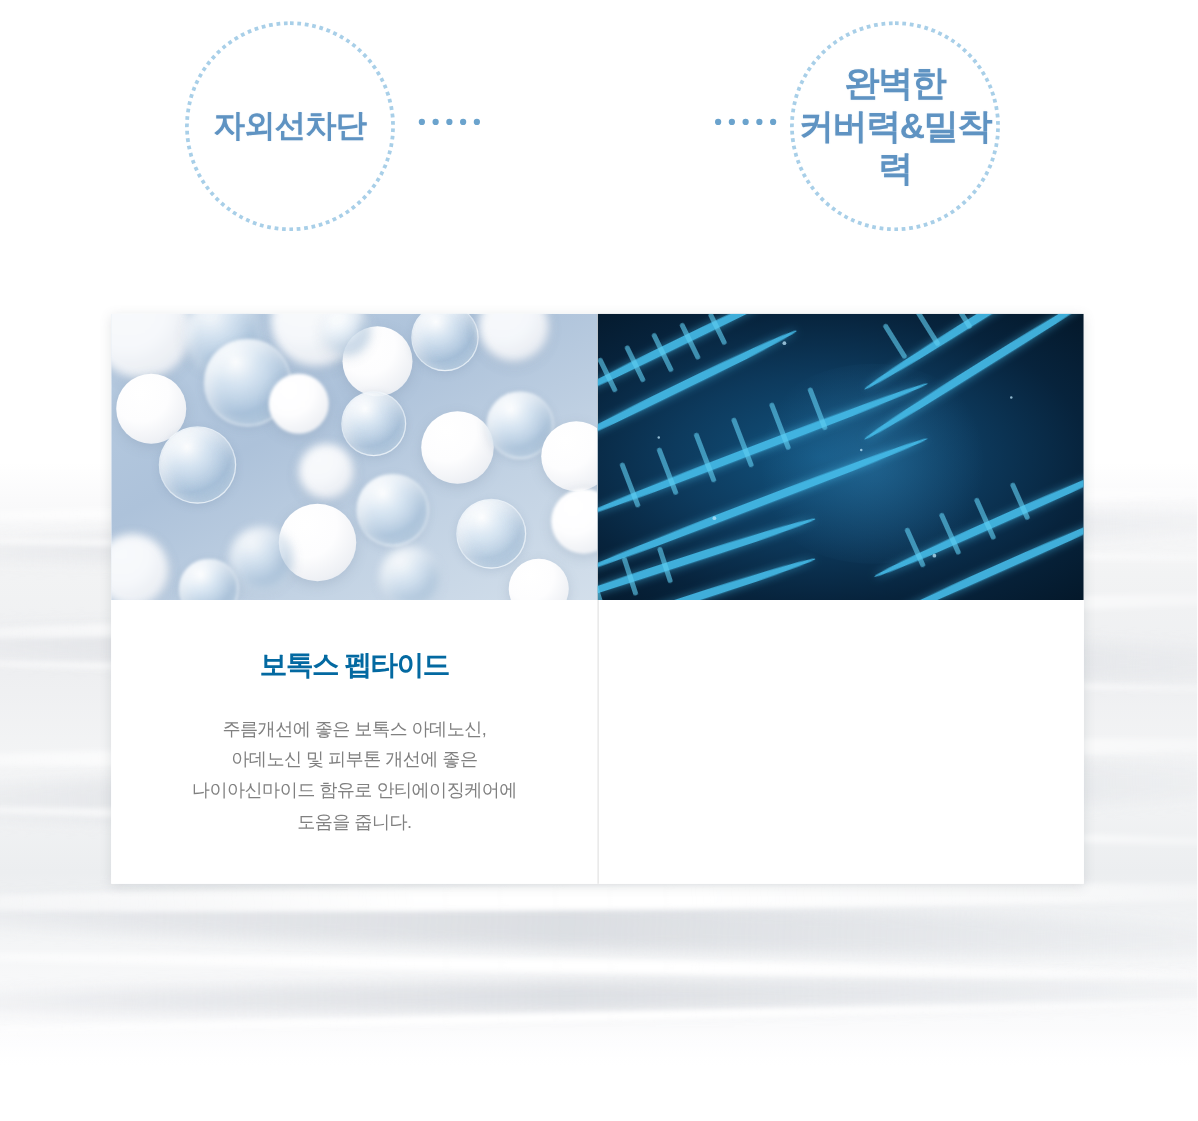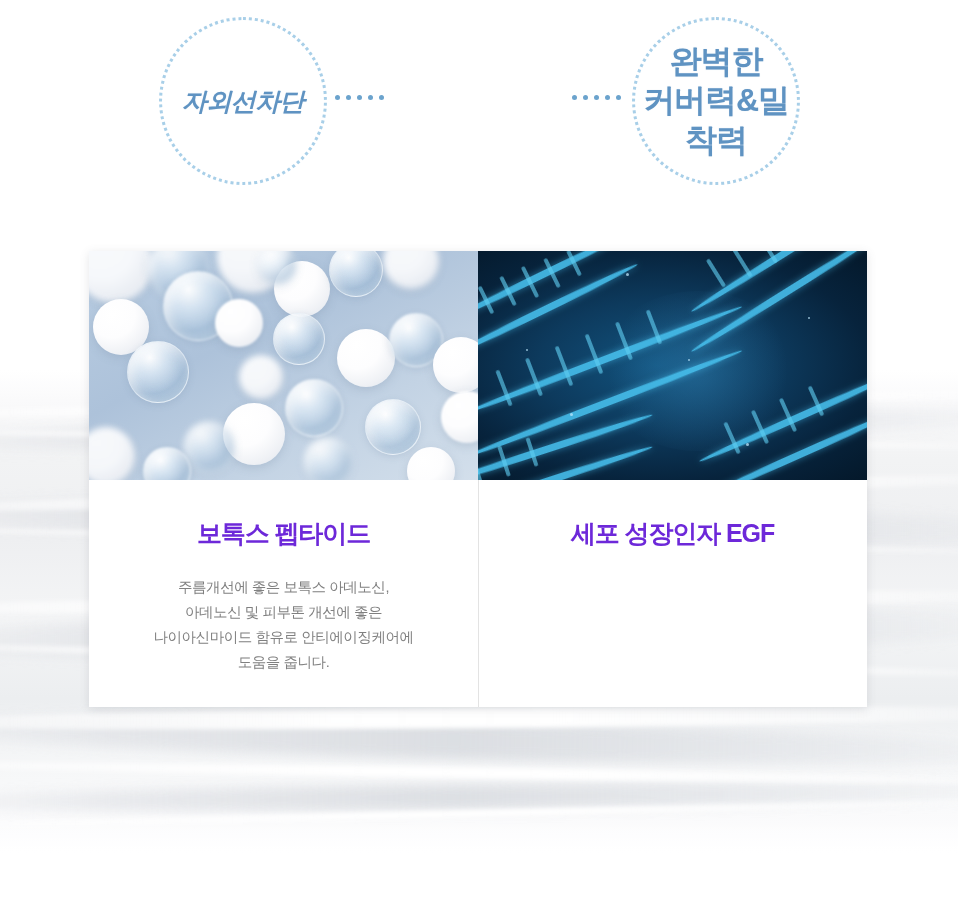--- a/index.html
+++ b/index.html
@@ -108,34 +108,34 @@
     width: 168px;
     height: 168px;
     top: 17px;
     border-radius: 50%;
     border: 3px dotted #a8cfe8;
     display: flex;
     align-items: center;
     justify-content: center;
     text-align: center;
   }
-  .dot-circle.c1 { left: 159px; font-style: italic; }
+  .dot-circle.c1 { left: 148px; }
   .dot-circle.c2 { left: 396px; }
   .dot-circle.c3 { left: 632px; }
 
   .circle-label {
     font-size: 25px;
     font-weight: 700;
     color: #5f93c2;
     line-height: 1.22;
     letter-spacing: -0.6px;
     white-space: pre-line;
     text-shadow: 0 0 1px rgba(95,147,194,0.25);
   }
-  .dot-circle.c3 .circle-label { font-size: 32px; letter-spacing: -1.1px; }
+  .dot-circle.c3 .circle-label { font-size: 28px; letter-spacing: -1.1px; }
 
   .connector {
     position: absolute;
     top: 95px;
     display: flex;
     gap: 6px;
     align-items: center;
   }
   .connector.k1 { left: 335px; }
   .connector.k2 { left: 572px; }
@@ -246,23 +246,23 @@
     background: radial-gradient(circle, rgba(70,160,215,0.28) 0%, rgba(70,160,215,0) 70%);
   }
 
   
   .body {
     flex: 1;
     padding: 38px 30px 0;
     text-align: center;
   }
   .card-title {
-    font-size: 25px;
+    font-size: 22px;
     font-weight: 700;
-    color: #6d28d9;
+    color: #0369a1;
     letter-spacing: -1.1px;
     margin-bottom: 26px;
     line-height: 1.25;
   }
   .card-desc {
     font-size: 14.5px;
     color: #808080;
     line-height: 1.72;
     letter-spacing: -0.45px;
     white-space: pre-line;
@@ -406,18 +406,17 @@
 
           <span class="speck" style="left:148px; top:22px;  width:3px; height:3px;"></span>
           <span class="speck" style="left:210px; top:108px; width:2px; height:2px;"></span>
           <span class="speck" style="left:92px;  top:162px; width:3px; height:3px;"></span>
           <span class="speck" style="left:330px; top:66px;  width:2px; height:2px;"></span>
           <span class="speck" style="left:268px; top:192px; width:3px; height:3px;"></span>
           <span class="speck" style="left:48px;  top:98px;  width:2px; height:2px;"></span>
         </div>
       </div>
       <div class="body">
-        <div class="card-title">세포 성장인자 EGF</div>
       </div>
     </div>
 
   </div>
 </div>
 
 </body></html>

